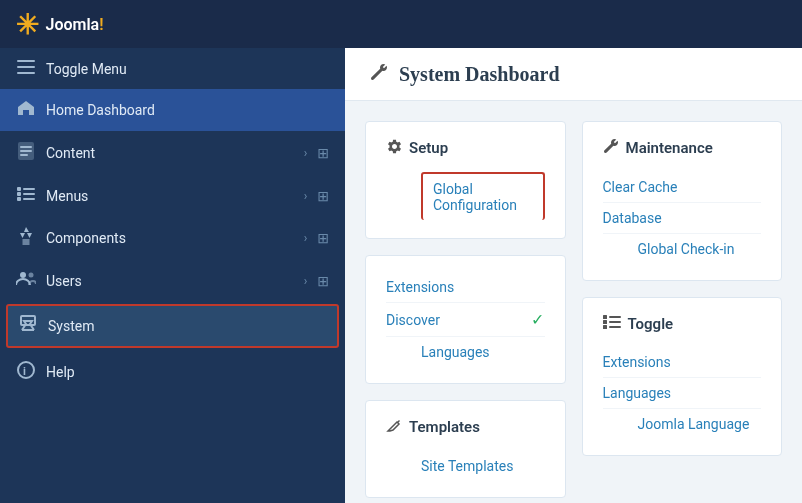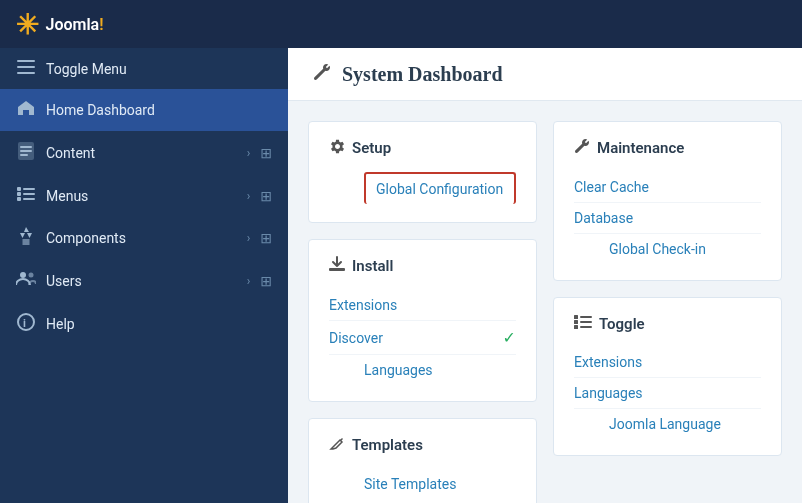--- a/index.html
+++ b/index.html
@@ -39,21 +39,21 @@
     
     .main-layout {
       display: flex;
       flex: 1;
       overflow: hidden;
     }
 
     
     .sidebar {
       background: #1d3558;
-      width: 288px;
+      width: 345px;
       flex-shrink: 0;
       display: flex;
       flex-direction: column;
       overflow-y: auto;
     }
 
     .sidebar-item {
       display: flex;
       align-items: center;
       padding: 11px 16px;
@@ -263,20 +263,30 @@
           <path d="M0 14C0 10.686 3.134 8 7 8C10.866 8 14 10.686 14 14" stroke="#a0b8d0" stroke-width="2"></path>
           <circle cx="15" cy="4" r="2.5" fill="#a0b8d0" opacity="0.6"></circle>
           <path d="M13 14C13 11.5 15 10 17 10C19 10 20 11 20 13" stroke="#a0b8d0" stroke-width="2" opacity="0.6"></path>
         </svg>
       </span>
       <span class="label">Users</span>
       <span class="arrow">›</span>
       <span class="grid-icon">⊞</span>
     </div>
 
+    <div class="sidebar-item system-active" style="margin: 2px 6px; padding: 9px 10px;">
+      <span class="icon">
+        <svg width="18" height="18" viewBox="0 0 18 18" fill="none" xmlns="http://www.w3.org/2000/svg">
+          <path d="M3 15L7 9L5 6H13L11 9L15 15" stroke="#a0b8d0" stroke-width="2" fill="none"></path>
+          <path d="M3 15H15" stroke="#a0b8d0" stroke-width="2"></path>
+          <rect x="2" y="1" width="14" height="9" rx="1" stroke="#a0b8d0" stroke-width="2" fill="none"></rect>
+        </svg>
+      </span>
+      <span class="label">System</span>
+    </div>
 
     <div class="sidebar-item">
       <span class="icon">
         <svg width="18" height="18" viewBox="0 0 18 18" fill="none" xmlns="http://www.w3.org/2000/svg">
           <circle cx="9" cy="9" r="8" stroke="#a0b8d0" stroke-width="2" fill="none"></circle>
           <text x="6" y="13.5" font-size="11" fill="#a0b8d0" font-weight="bold">i</text>
         </svg>
       </span>
       <span class="label">Help</span>
     </div>
@@ -306,29 +316,20 @@
               </svg>
             </span>
             <span>Setup</span>
           </div>
           <a class="card-link global-config-link">
             <span>Global Configuration</span>
           </a>
         </div>
 
         <div class="card" style="margin-top: 16px;">
-          <div class="card-title">
-            <span class="card-icon">
-              <svg width="16" height="16" viewBox="0 0 16 16" fill="none" xmlns="http://www.w3.org/2000/svg">
-                <rect x="0" y="12" width="16" height="3" rx="1" fill="#555"></rect>
-                <path d="M8 1V10M8 10L4 6M8 10L12 6" stroke="#555" stroke-width="2" stroke-linecap="round"></path>
-              </svg>
-            </span>
-            <span>Install</span>
-          </div>
           <a class="card-link">
             <span>Extensions</span>
           </a>
           <a class="card-link">
             <span>Discover</span>
             <span class="check">✓</span>
           </a>
           <a class="card-link">
             <span>Languages</span>
           </a>

